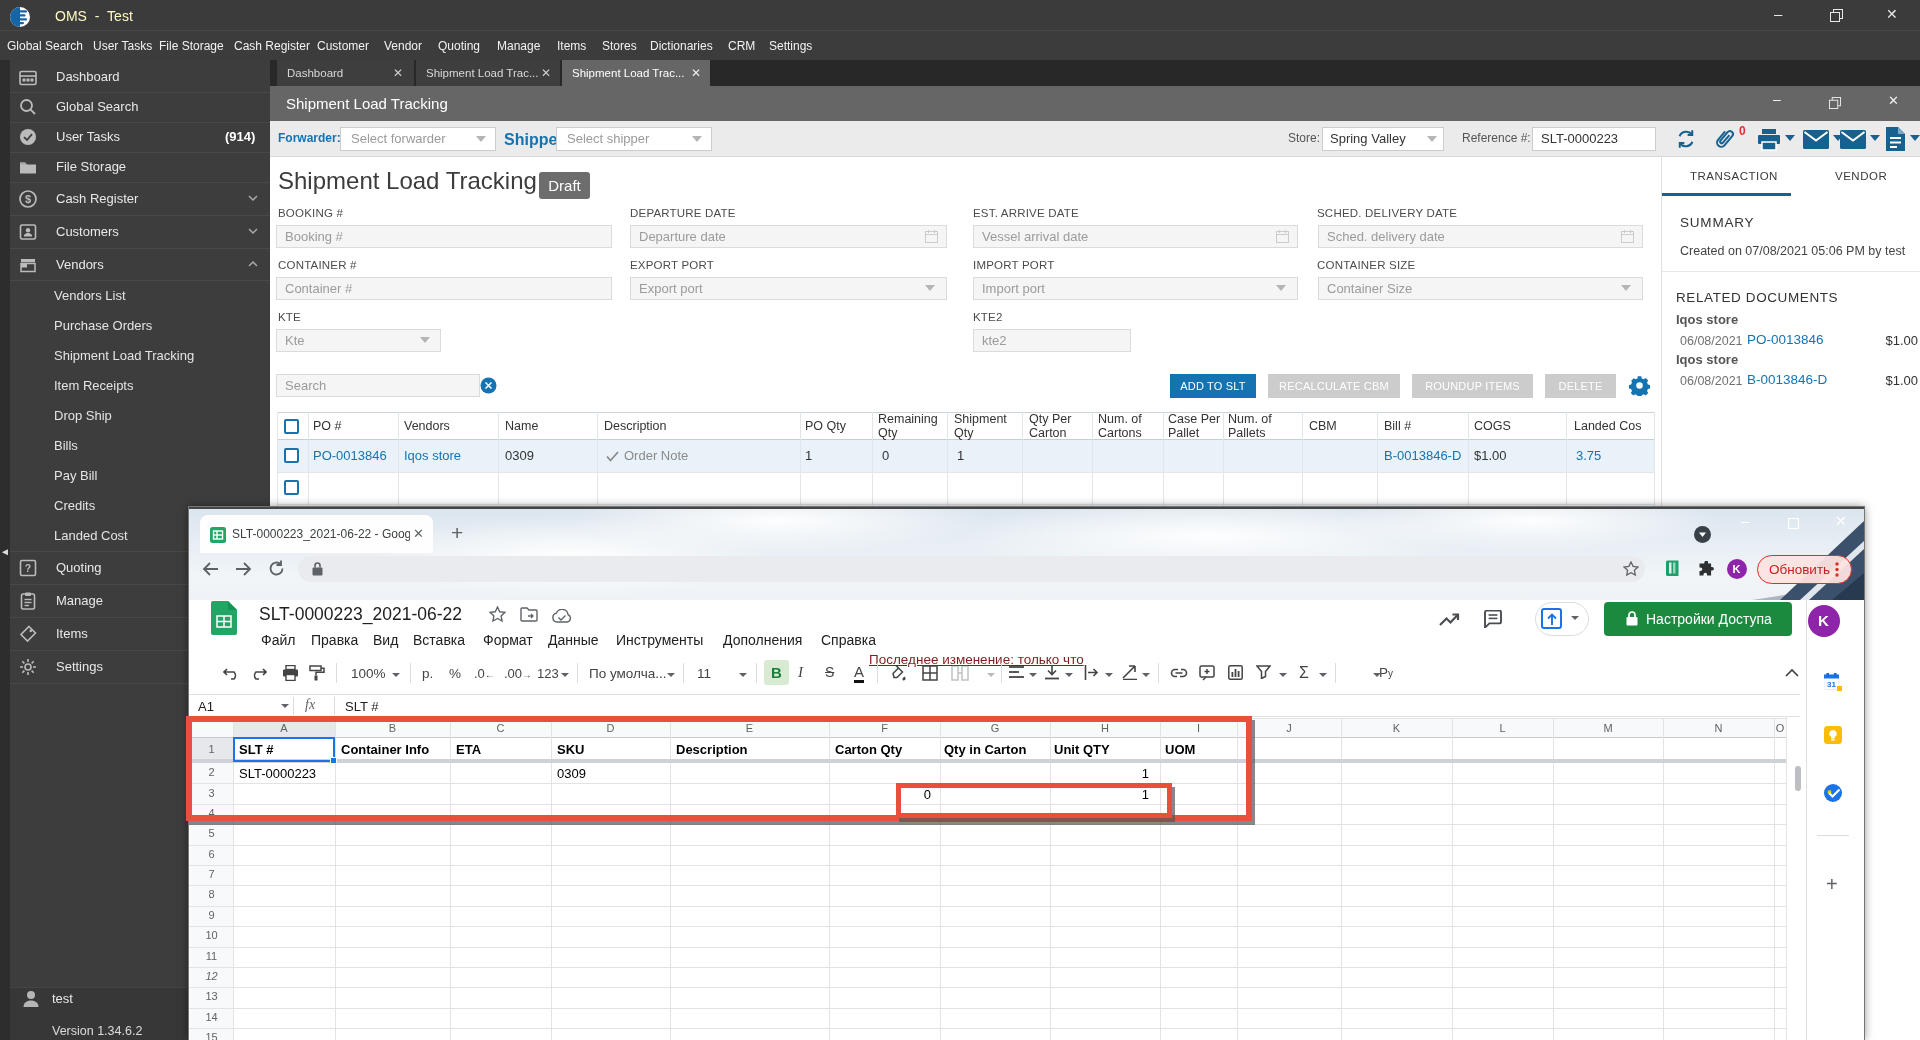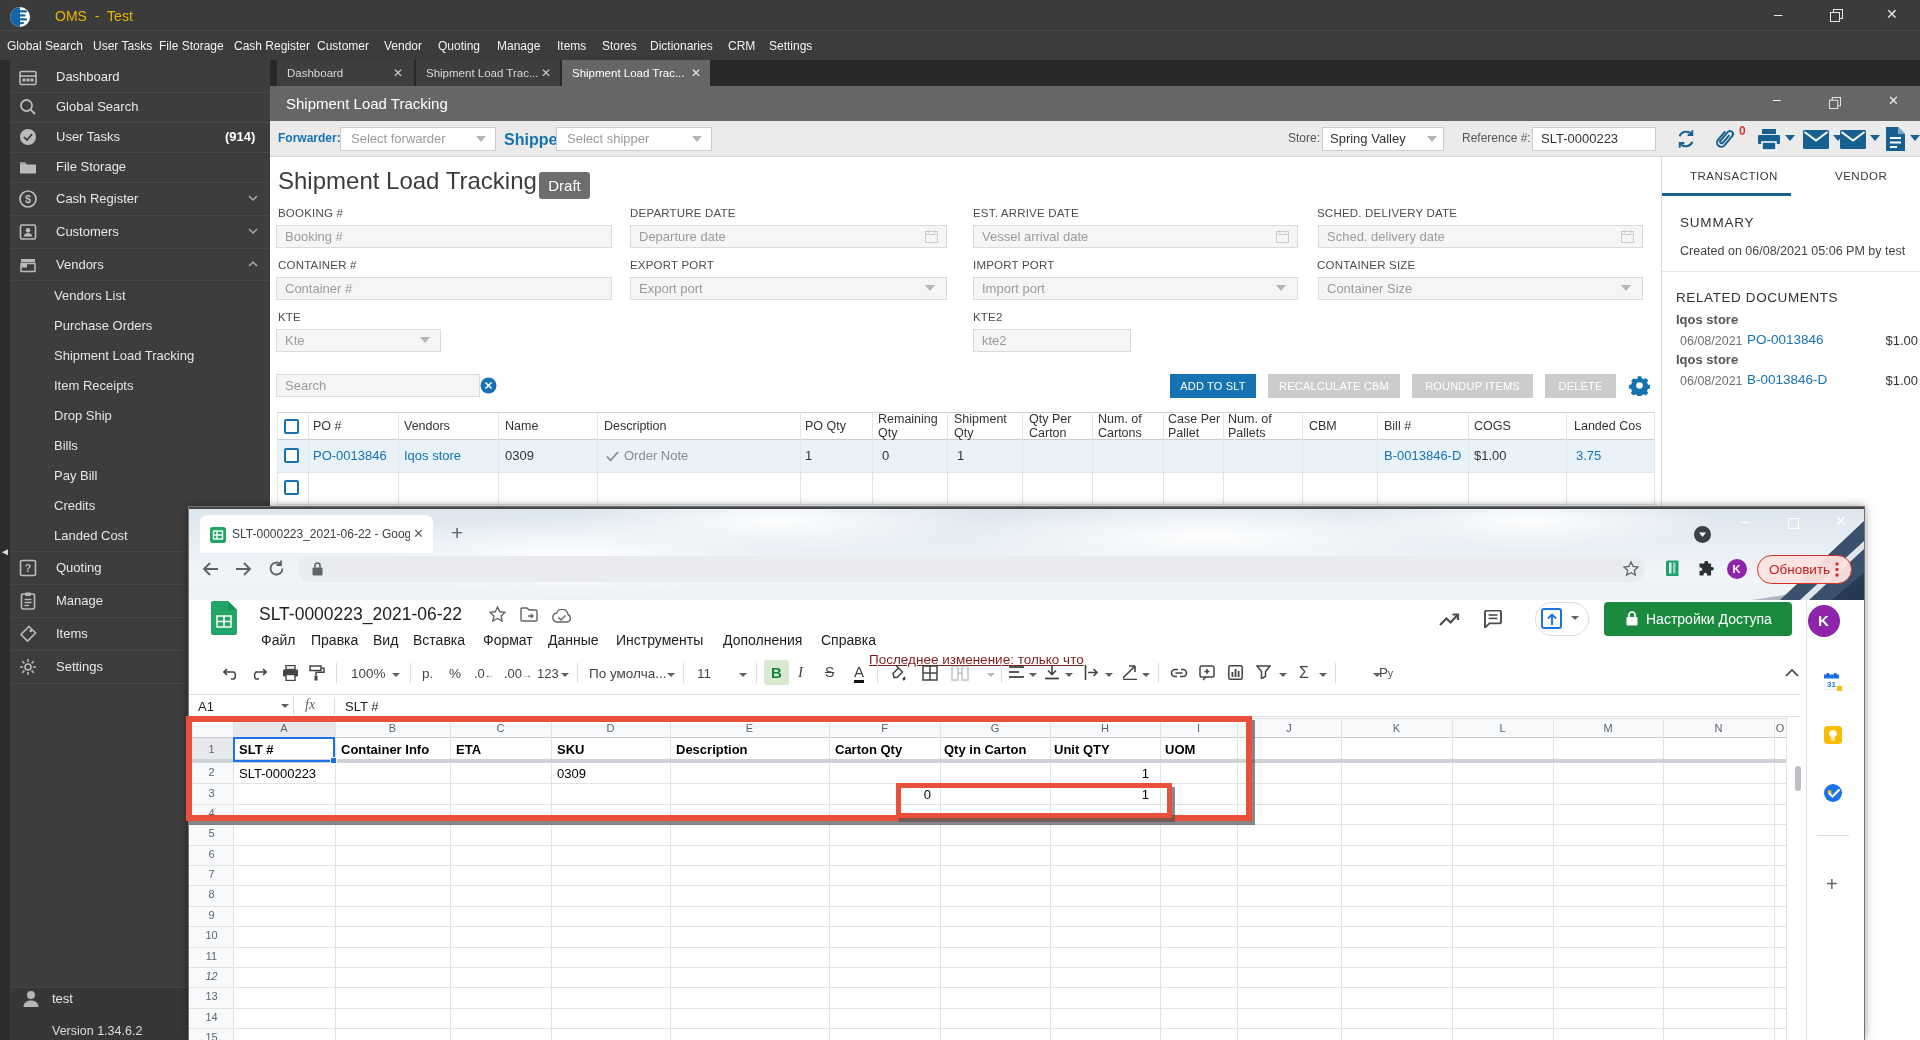--- a/index.html
+++ b/index.html
@@ -76,21 +76,21 @@
 
   <div class="abs" id="titlebar">
     <svg class="abs" style="left:9px;top:6px" width="22" height="22" viewBox="0 0 22 22">
       <circle cx="11" cy="11" r="10" fill="#fff"></circle>
       <path d="M11 1 A10 10 0 0 0 11 21 Z" fill="#1565a7"></path>
       <rect x="10" y="4.2" width="8" height="2.4" rx="1.2" fill="#1565a7"></rect>
       <rect x="10" y="8.2" width="6.5" height="2.4" rx="1.2" fill="#1565a7"></rect>
       <rect x="10" y="12.2" width="8" height="2.4" rx="1.2" fill="#1565a7"></rect>
       <rect x="10" y="16" width="5" height="2.2" rx="1.1" fill="#1565a7"></rect>
     </svg>
-    <span class="abs" style="left:55px;top:8px;color:#eab308;font-size:14px;">OMS&nbsp; - &nbsp;Test</span>
+    <span class="abs" style="left:55px;top:8px;color:#fef9c3;font-size:14px;">OMS&nbsp; - &nbsp;Test</span>
     <span class="winbtn" style="left:1774px;top:5px;font-size:15px;">–</span>
     <svg class="abs" style="left:1830px;top:9px" width="13" height="13" viewBox="0 0 13 13">
         <rect x="3.5" y="0.5" width="9" height="9" fill="none" stroke="#e8e8e8"></rect>
         <rect x="0.5" y="3.5" width="9" height="9" fill="#3b3b3b" stroke="#e8e8e8"></rect>
       </svg>
     <span class="winbtn" style="left:1886px;top:6px;font-size:14px;">✕</span>
   </div>
   <div class="abs" id="menubar">
     <span class="menuitem" style="left:7px">Global Search</span>
     <span class="menuitem" style="left:93px">User Tasks</span>
@@ -396,21 +396,21 @@
     <span class="tcell blue" style="left:1306px;top:291px">3.75</span>
 
     <div class="cb" style="left:14px;top:323px"></div>
     <div class="cb" style="left:14px;top:355px"></div>
   </div>
   <div class="abs" id="rightpanel">
     <span class="abs" style="left:28px;top:13px;font-size:11.5px;color:#3a3a3a;letter-spacing:.5px;">TRANSACTION</span>
     <span class="abs" style="left:173px;top:13px;font-size:11.5px;color:#3a3a3a;letter-spacing:.5px;">VENDOR</span>
     <div class="abs" style="left:0;top:36px;width:129px;height:3px;background:#16618f"></div>
     <span class="abs" style="left:18px;top:58px;font-size:13.5px;color:#333;letter-spacing:.8px;">SUMMARY</span>
-    <span class="abs" style="left:18px;top:87px;font-size:12.5px;color:#444;">Created on 06/08/2021 05:06 PM by test</span>
+    <span class="abs" style="left:18px;top:87px;font-size:12.5px;color:#444;">Created on 07/08/2021 05:06 PM by test</span>
     <div class="abs" style="left:0;top:114px;width:259px;height:1px;background:#e8e8e8"></div>
     <span class="abs" style="left:14px;top:133px;font-size:13.5px;color:#333;letter-spacing:.6px;">RELATED DOCUMENTS</span>
     <span class="abs" style="left:14px;top:155px;font-size:13px;color:#555;font-weight:bold;">Iqos store</span>
     <span class="abs" style="left:18px;top:177px;font-size:12.5px;color:#707070;">06/08/2021</span>
     <span class="abs blue" style="left:85px;top:175px;font-size:13.5px;">PO-0013846</span>
     <span class="abs" style="left:206px;top:176px;width:50px;text-align:right;font-size:13px;color:#333;">$1.00</span>
     <span class="abs" style="left:14px;top:195px;font-size:13px;color:#555;font-weight:bold;">Iqos store</span>
     <span class="abs" style="left:18px;top:217px;font-size:12.5px;color:#707070;">06/08/2021</span>
     <span class="abs blue" style="left:85px;top:215px;font-size:13.5px;">B-0013846-D</span>
     <span class="abs" style="left:206px;top:216px;width:50px;text-align:right;font-size:13px;color:#333;">$1.00</span>

